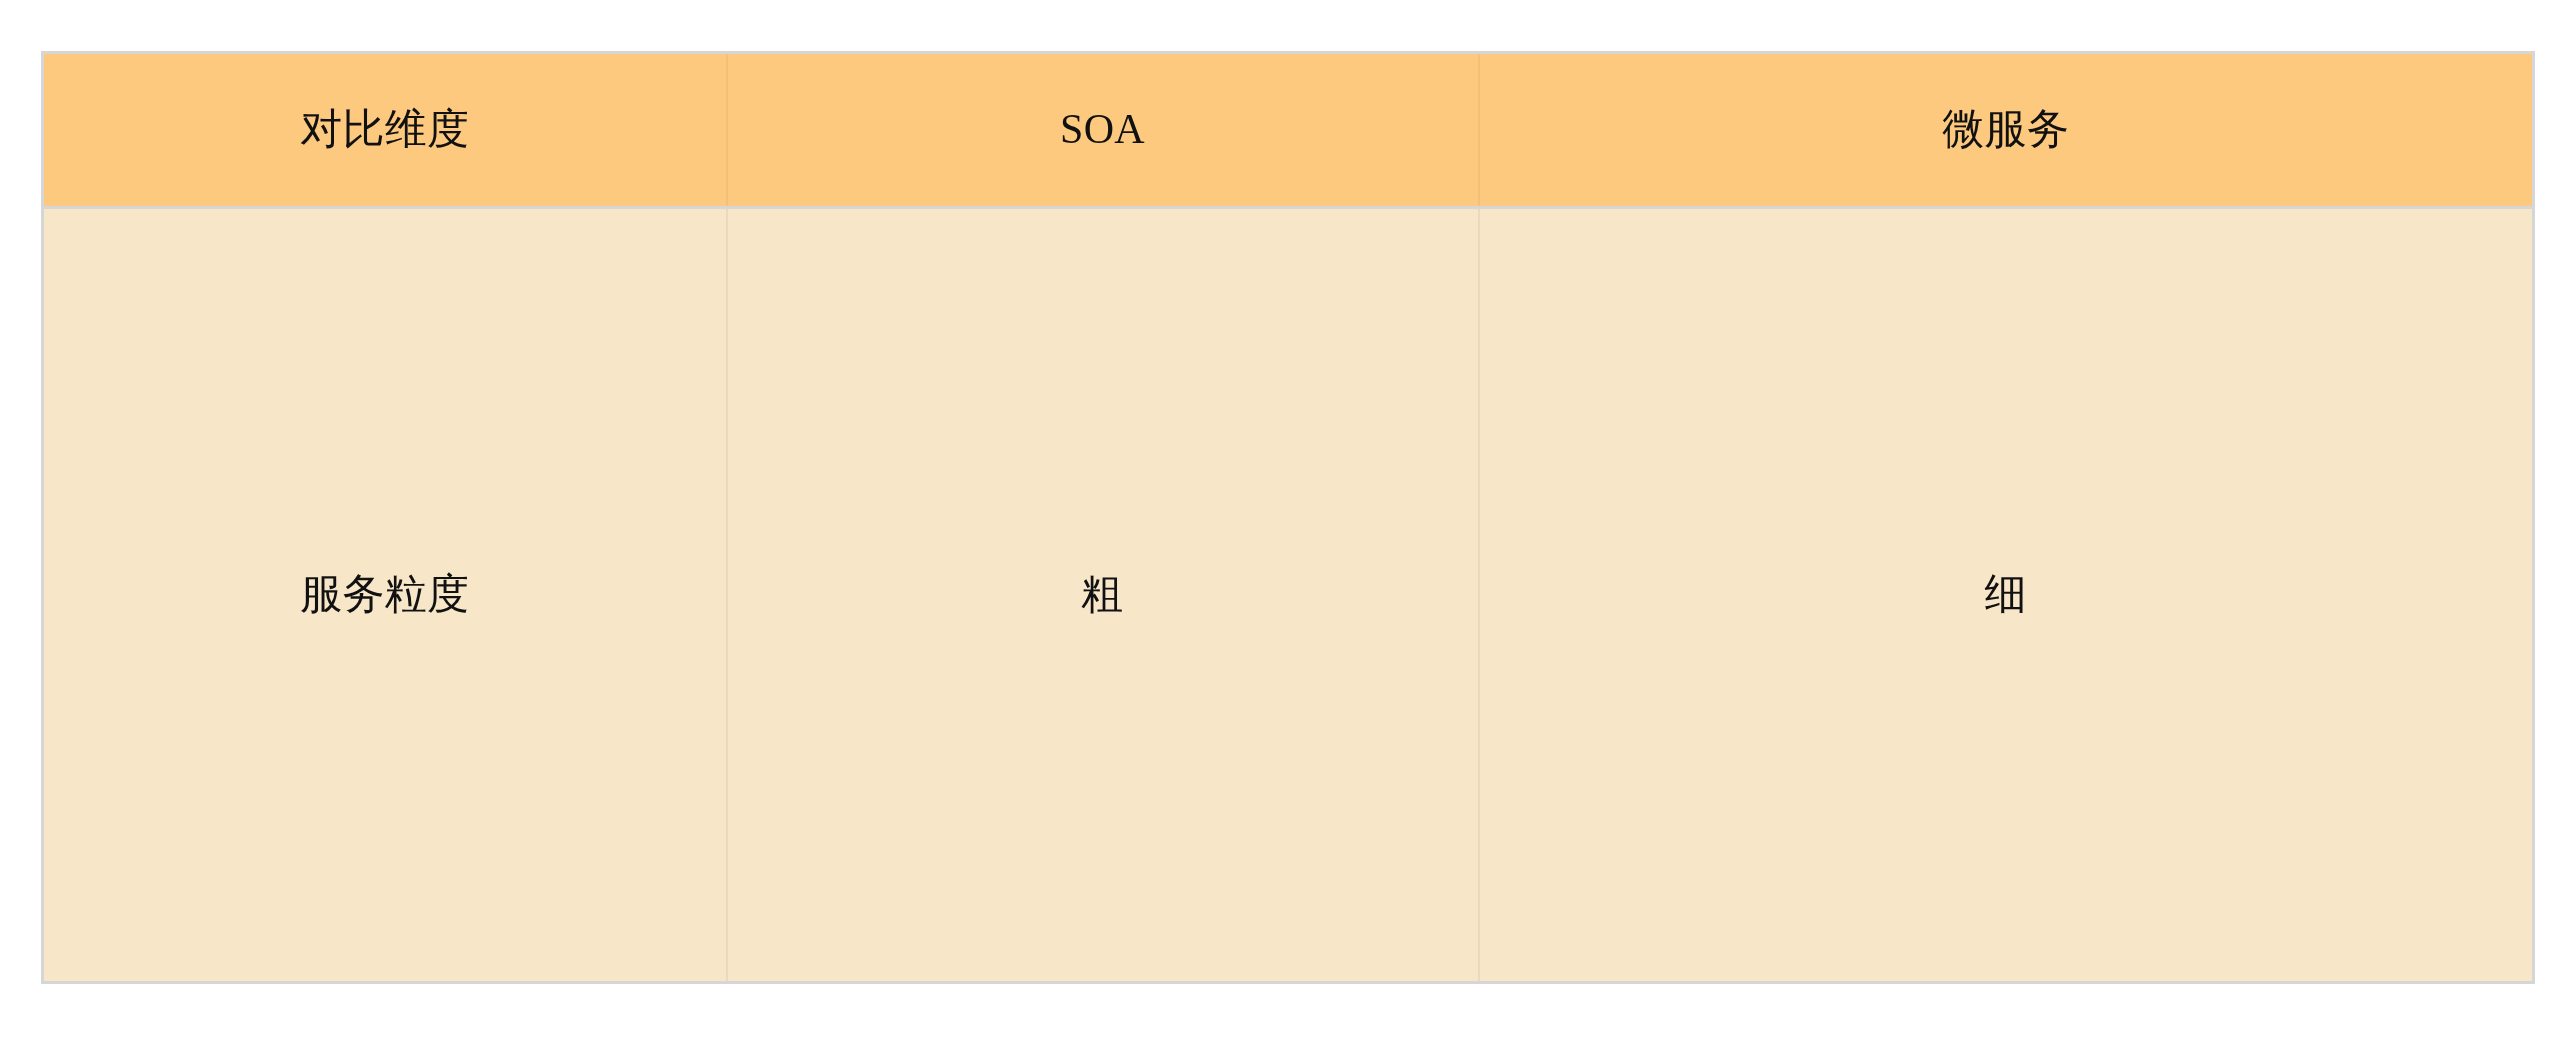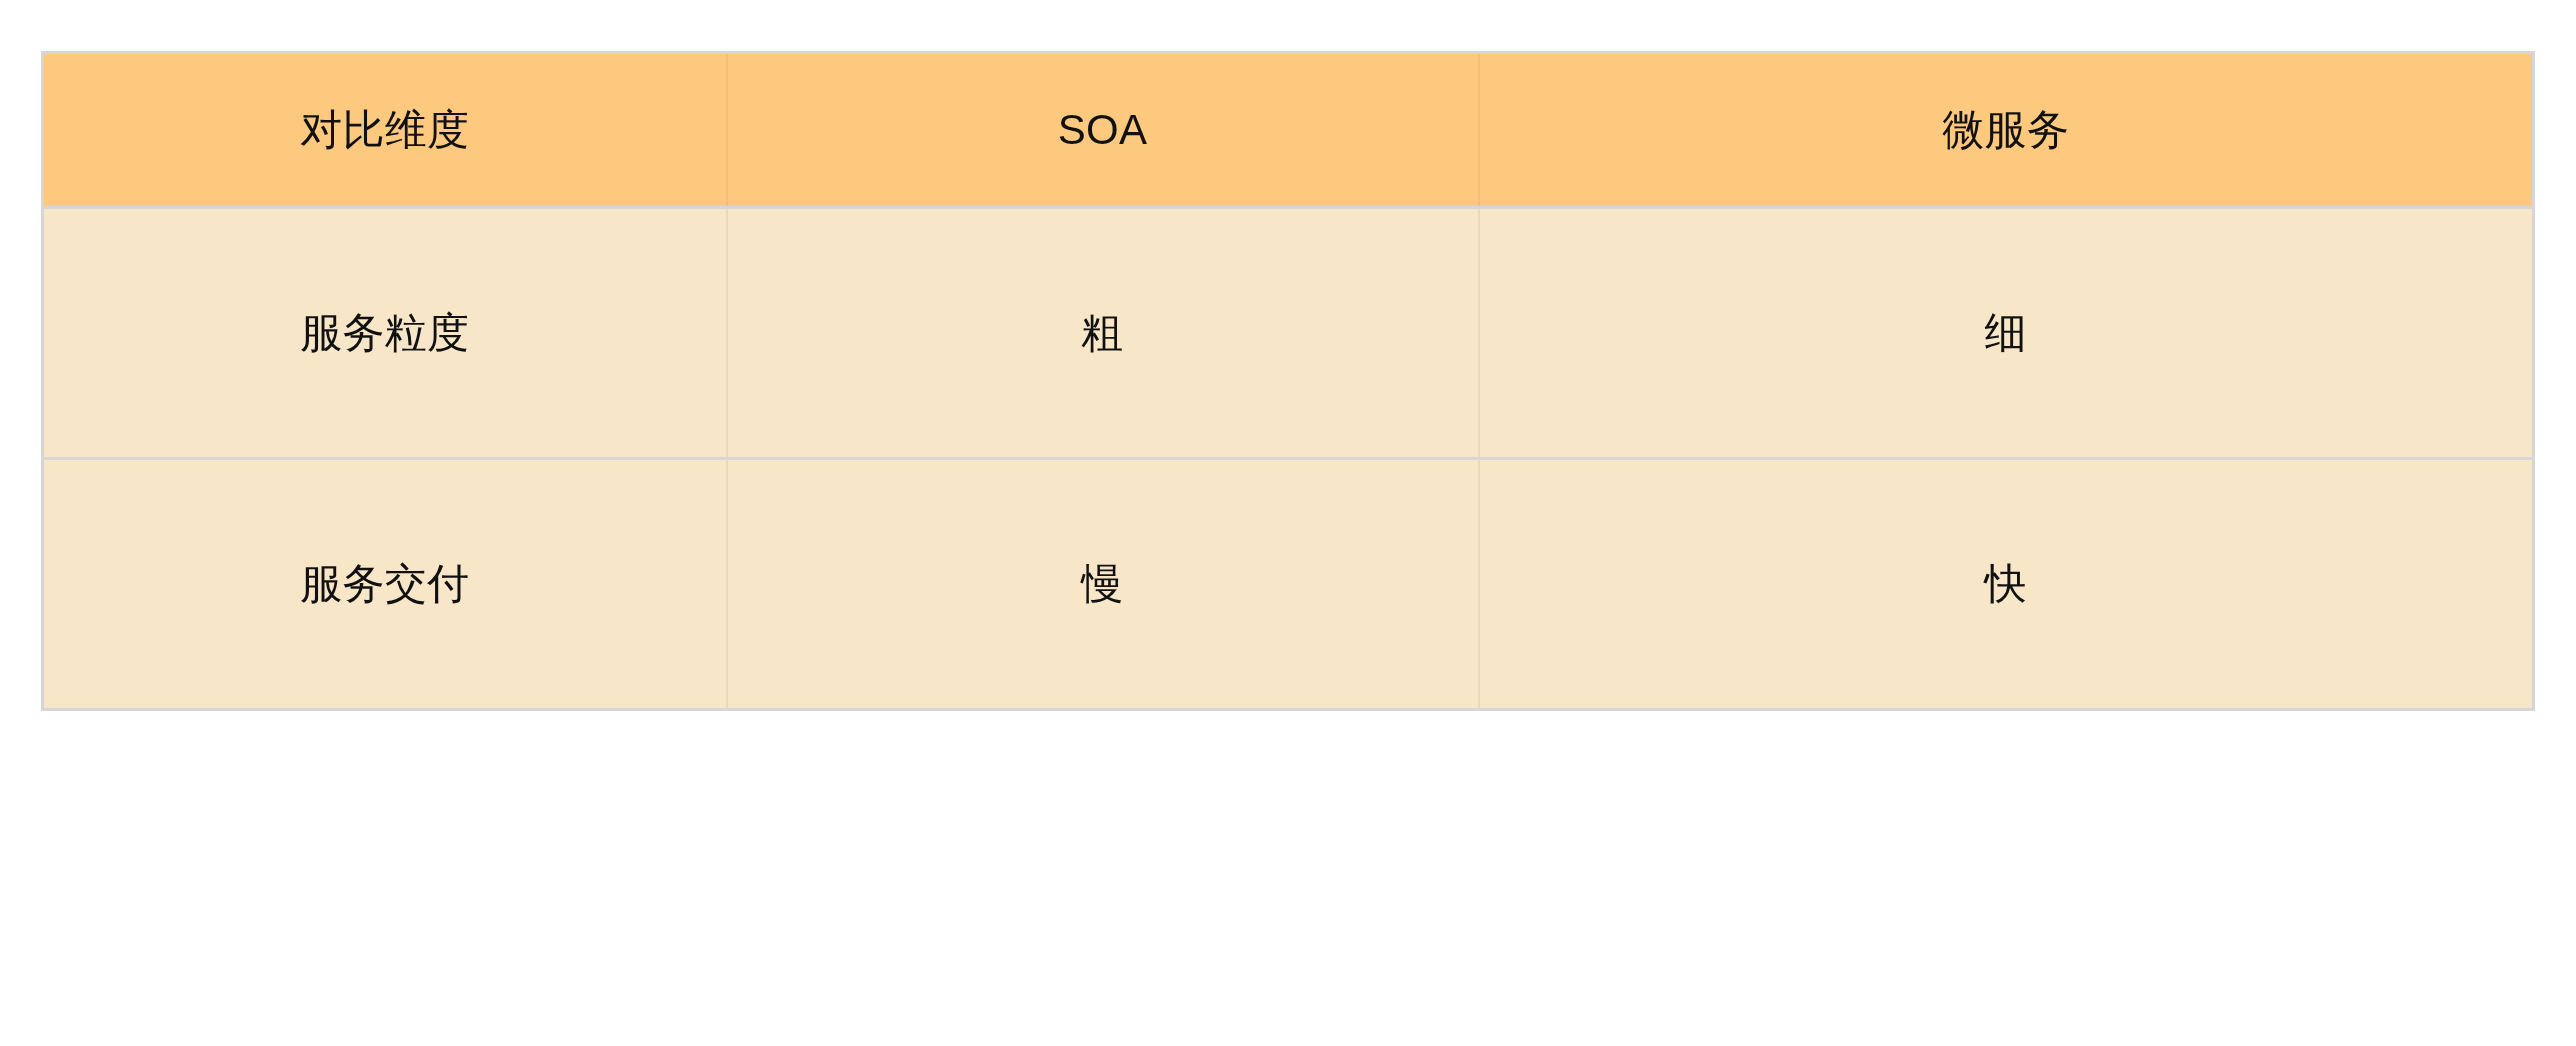--- a/index.html
+++ b/index.html
@@ -20,22 +20,23 @@
     height: 1046px;
     background: #ffffff;
     overflow: hidden;
   }
 
   .table-wrap {
     position: absolute;
     left: 41px;
     top: 51px;
     width: 2491px;
-    height: 660px;
+    height: 933px;
     box-sizing: border-box;
+    font-family: Liberation Serif, serif;
   }
 
   table.comparison-table {
     border-collapse: collapse;
     width: 100%;
     height: 100%;
     table-layout: fixed;
     background: #ffffff;
   }
 
@@ -125,28 +126,17 @@
           <td>
             <span class="cell-text">服务粒度</span>
           </td>
           <td>
             <span class="cell-text">粗</span>
           </td>
           <td>
             <span class="cell-text">细</span>
           </td>
         </tr>
-        <tr class="row-odd">
-          <td>
-            <span class="cell-text">服务交付</span>
-          </td>
-          <td>
-            <span class="cell-text">慢</span>
-          </td>
-          <td>
-            <span class="cell-text">快</span>
-          </td>
-        </tr>
       </tbody>
     </table>
   </div>
 </div>
 
 
 </body></html>

